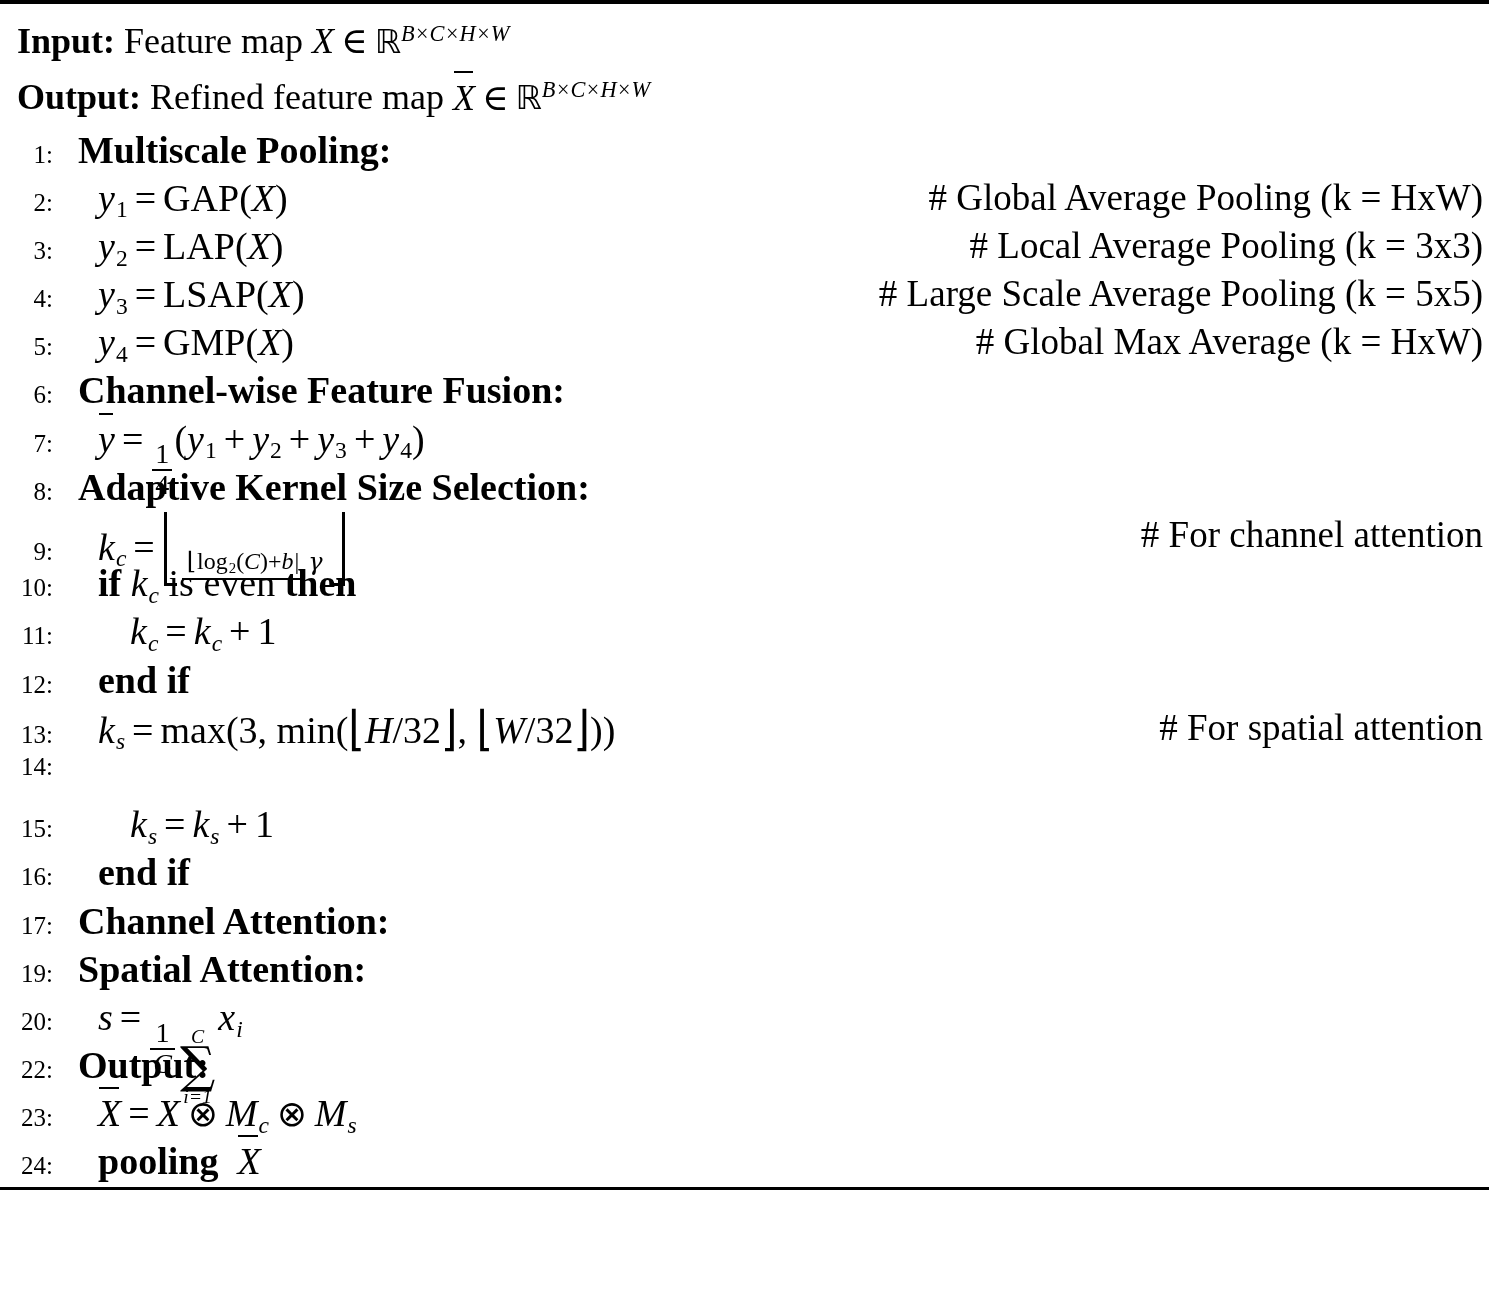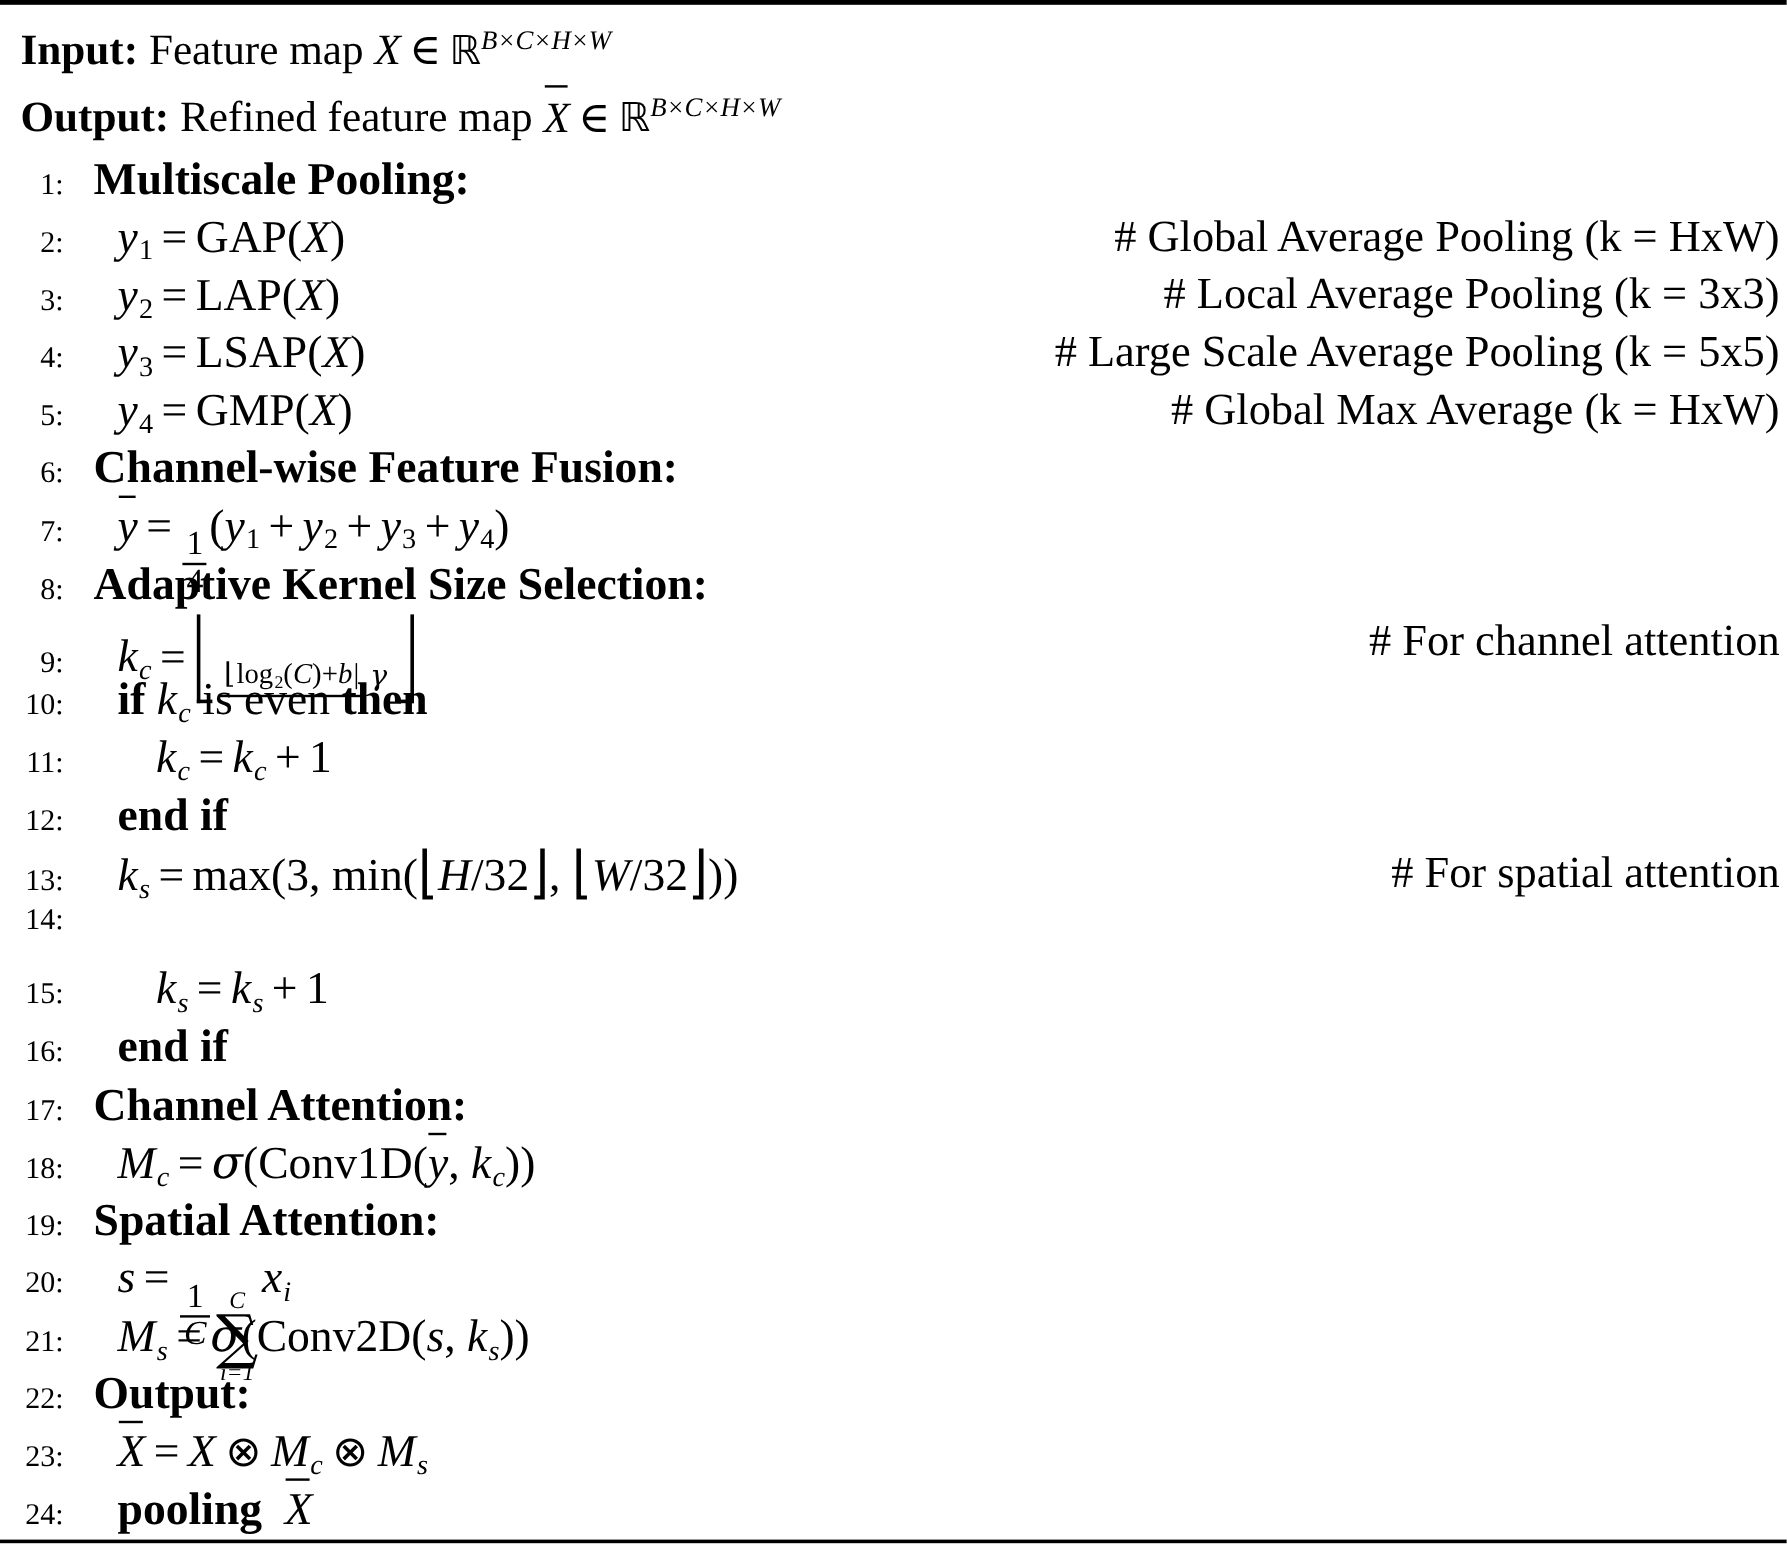--- a/index.html
+++ b/index.html
@@ -328,46 +328,38 @@
     <div class="line">
       <span class="lineno">16:</span>
       <span class="code ind1 bold">end if</span>
     </div>
 
     <div class="line">
       <span class="lineno">17:</span>
       <span class="code ind0 bold">Channel Attention:</span>
     </div>
 
-    <div class="line">
-      <span class="lineno">18:</span>
-      <span class="code ind1"><span class="mi">M</span><sub class="s">c</sub><span class="op mr">=</span><span class="sigma">σ</span><span class="mr">(</span><span class="mr">Conv1D</span><span class="mr">(</span><span class="obar">y</span><span class="mr">,&nbsp;</span><span class="mi">k</span><sub class="s">c</sub><span class="mr">))</span></span>
-    </div>
 
     <div class="line">
       <span class="lineno">19:</span>
       <span class="code ind0 bold">Spatial Attention:</span>
     </div>
 
     <div class="line">
       <span class="lineno">20:</span>
       <span class="code ind1"><span class="mi">s</span><span class="op mr">=</span><span class="frac">
             <span class="num mr">1</span>
             <span class="den mi">C</span>
           </span><span class="sum">
             <span class="lim-top">C</span>
             <span class="sig">∑</span>
             <span class="lim-bot">i=1</span>
           </span><span class="mi">x</span><sub class="s">i</sub></span>
     </div>
 
-    <div class="line">
-      <span class="lineno">21:</span>
-      <span class="code ind1"><span class="mi">M</span><sub class="s">s</sub><span class="op mr">=</span><span class="sigma">σ</span><span class="mr">(</span><span class="mr">Conv2D</span><span class="mr">(</span><span class="mi">s</span><span class="mr">,&nbsp;</span><span class="mi">k</span><sub class="s">s</sub><span class="mr">))</span></span>
-    </div>
 
     <div class="line">
       <span class="lineno">22:</span>
       <span class="code ind0 bold">Output:</span>
     </div>
 
     <div class="line">
       <span class="lineno">23:</span>
       <span class="code ind1"><span class="obar">X</span><span class="op mr">=</span><span class="mi">X</span><span class="otimes">⊗</span><span class="mi">M</span><sub class="s">c</sub><span class="otimes">⊗</span><span class="mi">M</span><sub class="s">s</sub></span>
     </div>

